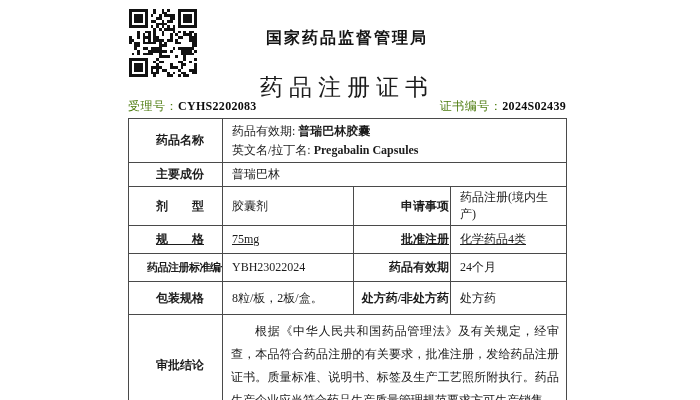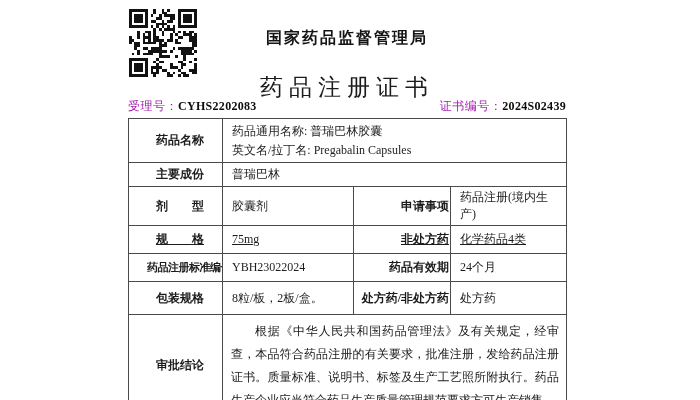--- a/index.html
+++ b/index.html
@@ -30,21 +30,21 @@
     font-family: "Liberation Serif", "DejaVu Serif", serif;
     font-size: 23px; letter-spacing: 6px;
     color: #1b1b1b;
   }
   .meta {
     position: absolute; left: 128px; top: 98px; width: 438px;
     font-size: 12px; line-height: 16px;
   }
   .meta-left { float: left; }
   .meta-right { float: right; }
-  .meta-label { color: #a21caf; letter-spacing: 0.5px; }
+  .meta-label { color: #4d7c0f; letter-spacing: 0.5px; }
   .meta-value { color: #0c0c0c; font-weight: bold; letter-spacing: 0.3px; }
   table.cert {
     position: absolute; left: 128px; top: 118px;
     width: 438px;
     border-collapse: collapse;
     table-layout: fixed;
   }
   table.cert td {
     border: 1px solid #4a4a4a;
     vertical-align: middle;
@@ -64,21 +64,21 @@
     text-align: right;
     font-weight: bold;
     font-size: 12.5px;
     color: #0d0d0d;
     white-space: nowrap;
     padding: 0 1px;
   }
   td.val { padding: 2px 6px 2px 9px; text-align: left; }
   .dn-line { line-height: 19px; white-space: nowrap; }
   .dn-line .dn-lab { font-weight: normal; }
-  .dn-line .dn-val { font-weight: normal; }
+  .dn-line .dn-val { font-weight: bold; }
   td.concl { vertical-align: middle; padding: 4px 7px 4px 8px; }
   .concl-p {
     font-size: 12px;
     line-height: 23px;
     text-indent: 2em;
     text-align: justify;
     color: #191919;
   }
   .r1 { height: 44px; }
   .r2 { height: 24px; }
@@ -410,38 +410,38 @@
     <colgroup>
       <col style="width:94px">
         <col style="width:131px">
         <col style="width:97px">
         <col style="width:116px">
     </colgroup>
     <tbody>
         <tr class="r1">
       <td class="lab">药品名称</td>
       <td class="val" colspan="3">
-        <div class="dn-line"><span class="dn-lab">药品通用名称:</span> <span class="dn-val">普瑞巴林胶囊</span></div>
+        <div class="dn-line"><span class="dn-lab">药品有效期:</span> <span class="dn-val">普瑞巴林胶囊</span></div>
         <div class="dn-line"><span class="dn-lab">英文名/拉丁名:</span> <span class="dn-val">Pregabalin Capsules</span></div>
       </td>
     </tr>
     <tr class="r2">
       <td class="lab">主要成份</td>
       <td class="val" colspan="3">普瑞巴林</td>
     </tr>
     <tr class="r3">
       <td class="lab">剂　　型</td>
       <td class="val">胶囊剂</td>
       <td class="lab2">申请事项</td>
       <td class="val">药品注册(境内生产)</td>
     </tr>
     <tr class="r4">
       <td class="lab">规　　格</td>
       <td class="val">75mg</td>
-      <td class="lab2">非处方药</td>
+      <td class="lab2">批准注册</td>
       <td class="val">化学药品4类</td>
     </tr>
     <tr class="r5">
       <td class="lab tight">药品注册标准编号</td>
       <td class="val strong">YBH23022024</td>
       <td class="lab2">药品有效期</td>
       <td class="val">24个月</td>
     </tr>
     <tr class="r6">
       <td class="lab">包装规格</td>

